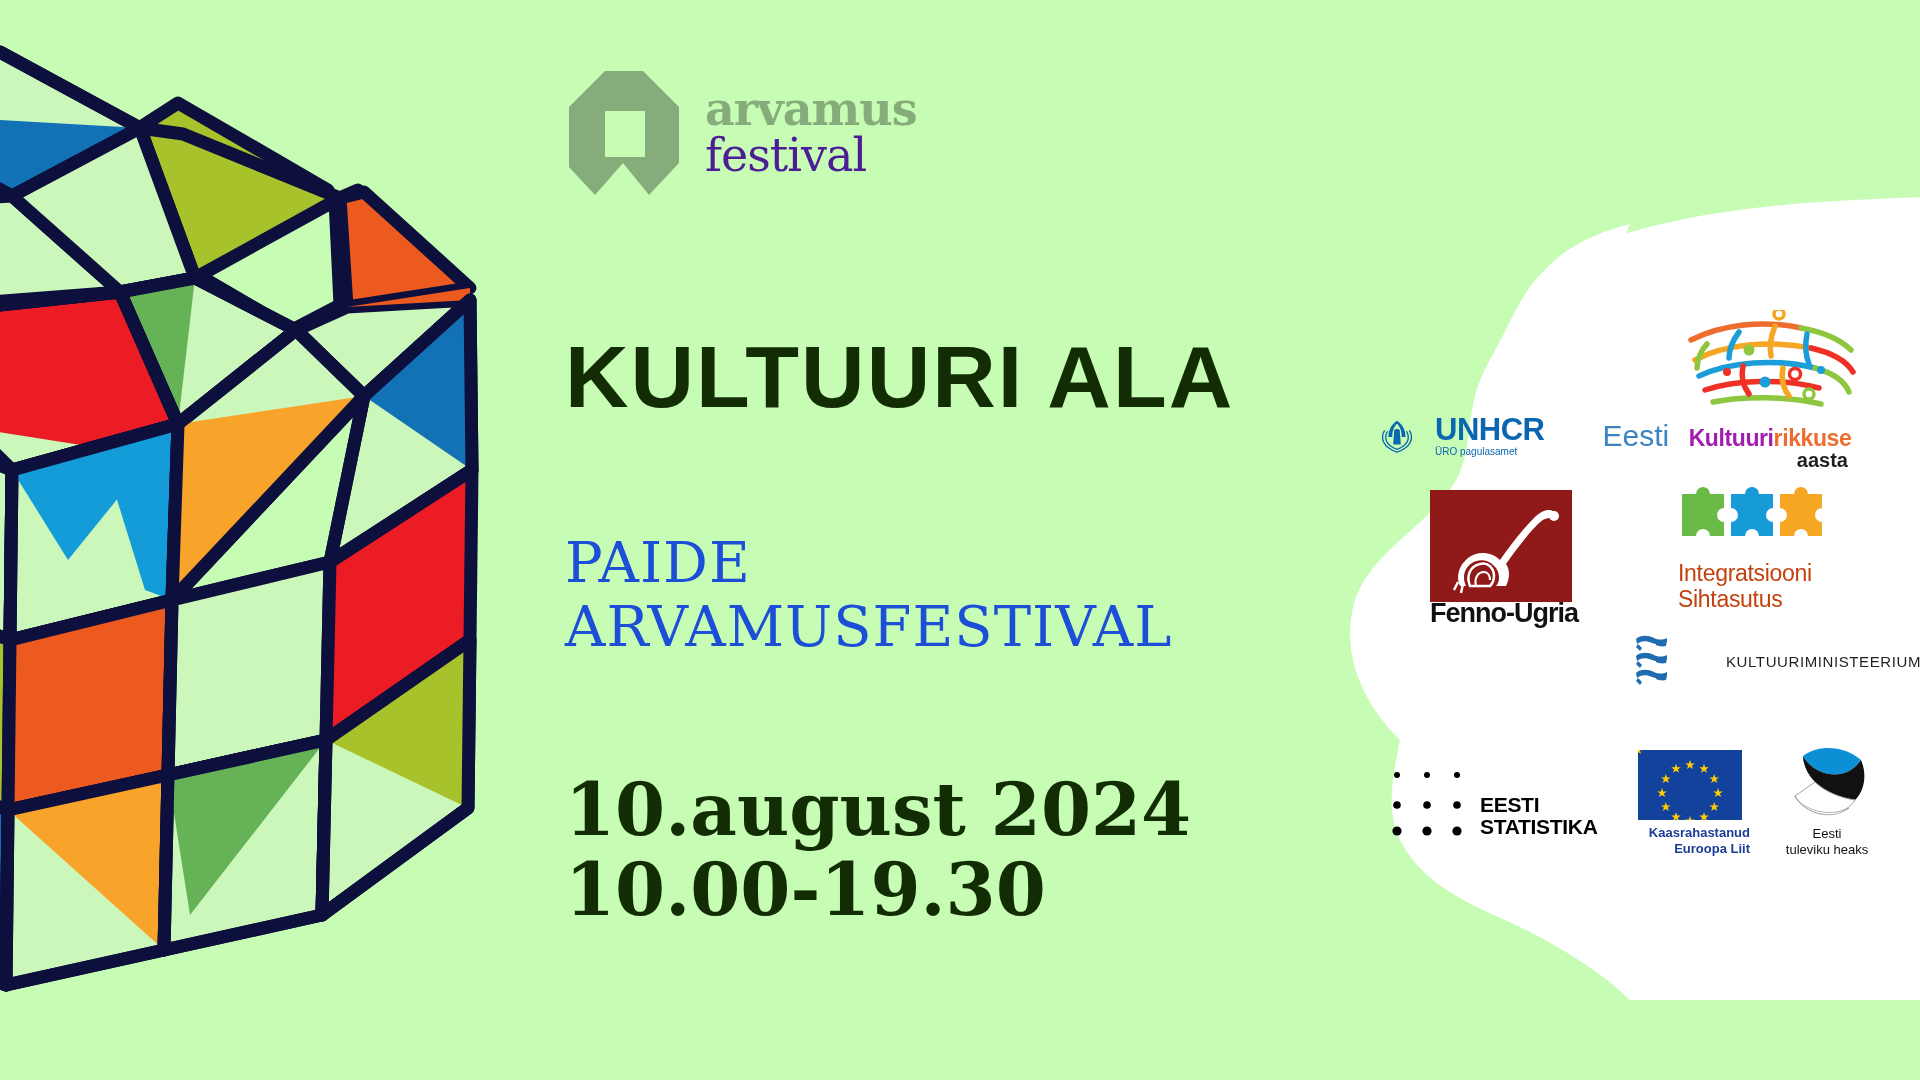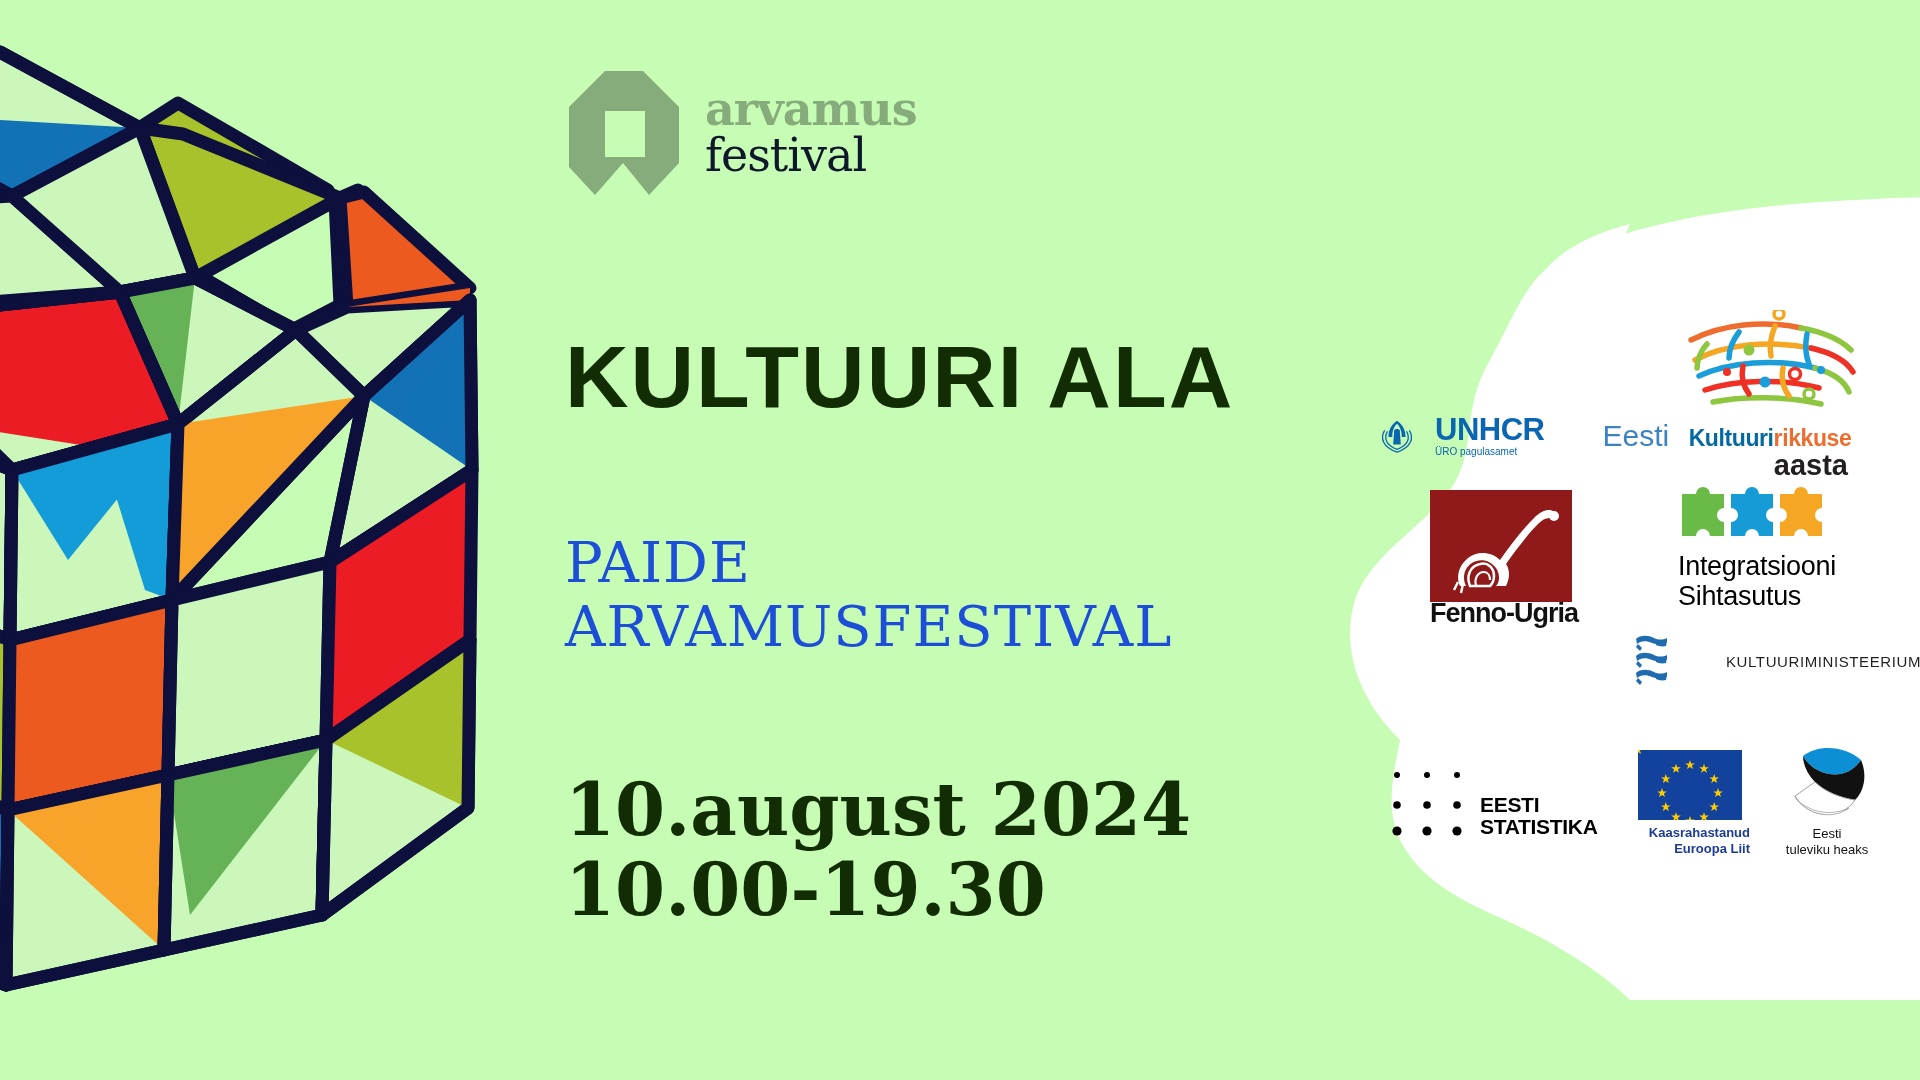--- a/index.html
+++ b/index.html
@@ -20,21 +20,21 @@
 
   .brand{display:flex;align-items:center;gap:22px;height:140px;}
   .brand-mark{width:118px;height:132px;flex:0 0 auto;}
   .brand-words{display:flex;flex-direction:column;line-height:0.95;}
   .brand-line1{
     font-family:"DejaVu Serif", serif;
     font-weight:bold;font-size:46px;color:#86ac7b;letter-spacing:-1px;
   }
   .brand-line2{
     font-family:"DejaVu Serif", serif;
-    font-weight:normal;font-size:46px;color:#0f172a;letter-spacing:-1px;
+    font-weight:normal;font-size:46px;color:#4c1d95;letter-spacing:-1px;
     margin-top:2px;
   }
 
   .headline{
     font-family:Liberation Sans, sans-serif;
     font-weight:bold;
     font-size:88px;
     color:#122c04;
     letter-spacing:2px;
     margin-top:130px;
@@ -76,28 +76,28 @@
   .unhcr-text{display:flex;flex-direction:column;}
   .unhcr-main{font-size:31px;font-weight:bold;color:#0b66b2;letter-spacing:-0.5px;line-height:1;}
   .unhcr-sub{font-size:10px;color:#0b66b2;letter-spacing:0px;line-height:1.1;margin-top:1px;}
   .unhcr-div{width:1.5px;height:40px;background:#4c93cf;margin:0 10px;}
   .unhcr-eesti{font-size:30px;color:#3d83c4;font-weight:300;letter-spacing:0px;line-height:1;}
 
   
   .krika{left:370px;top:130px;width:200px;text-align:center;}
   .krika svg{display:block;margin:0 auto;}
   .krika-t1{font-size:23px;font-weight:bold;letter-spacing:-0.4px;margin-top:6px;line-height:1.05;}
-  .krika-t1 .blk{color:#0369a1;}
+  .krika-t1 .blk{color:#a21caf;}
   .krika-t1 .org{color:#ee6c2d;}
-  .krika-t2{font-size:29px;font-weight:bold;color:#231f20;text-align:right;padding-right:22px;line-height:1.05;}
+  .krika-t2{font-size:20px;font-weight:bold;color:#231f20;text-align:right;padding-right:22px;line-height:1.05;}
 
   
   .integ{left:378px;top:300px;width:185px;}
   .integ svg{display:block;}
-  .integ-txt{font-size:27px;color:#000000;line-height:1.12;margin-top:5px;letter-spacing:-0.3px;}
+  .integ-txt{font-size:23px;color:#c2410c;line-height:1.12;margin-top:15px;letter-spacing:-0.3px;}
 
   
   .fenno{left:118px;top:310px;width:160px;padding-left:12px;}
   .fenno-box{width:142px;height:112px;background:#8f1a19;position:relative;}
   .fenno-box svg{position:absolute;left:0;top:0;width:142px;height:112px;}
   .fenno-name{font-size:27px;font-weight:bold;color:#111;letter-spacing:-1px;margin-top:-4px;}
 
   
   .kmin{left:330px;top:450px;width:260px;display:flex;align-items:center;gap:26px;}
   .kmin-arms{width:44px;height:56px;flex:0 0 auto;}

